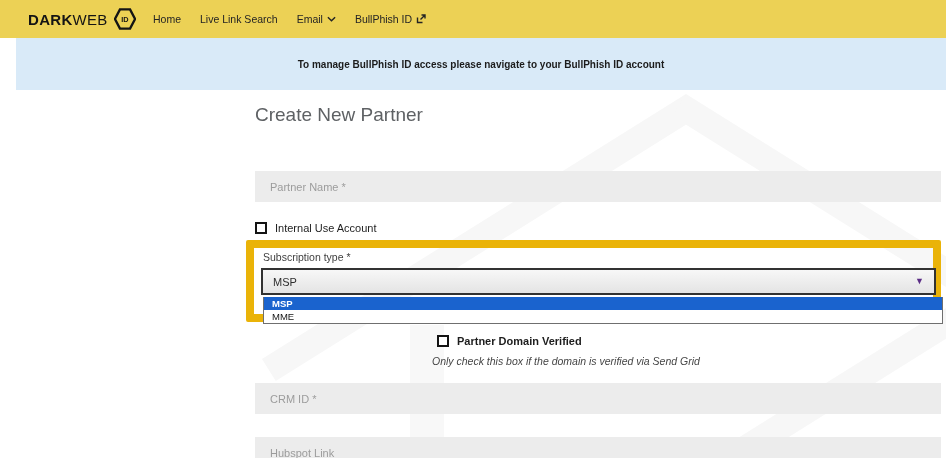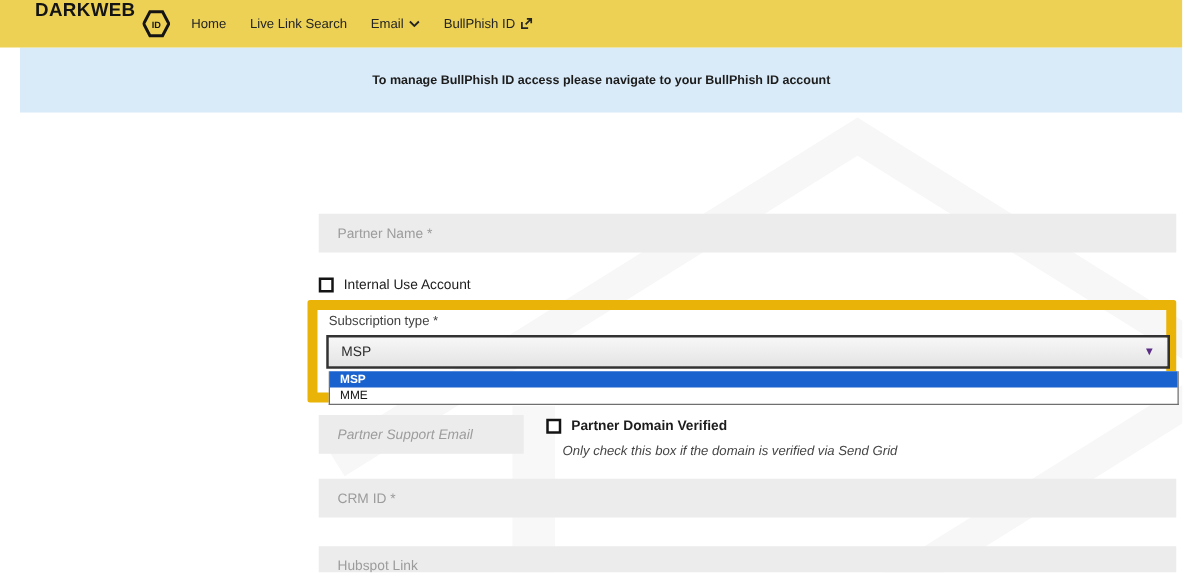--- a/index.html
+++ b/index.html
@@ -1,23 +1,23 @@
 <!DOCTYPE html>
 <html><head>
 <meta charset="utf-8">
 <style>
   * { margin:0; padding:0; box-sizing:border-box; }
   body { background:#fff; font-family:"Liberation Sans", sans-serif; }
   .screen{ position:relative; width:946px; height:458px; background:#ffffff; overflow:hidden; }
 
   
   .navbar{ position:absolute; top:0; left:0; width:946px; height:38px; background:#ECD155; display:flex; align-items:center; z-index:5; }
-  .brand{ position:absolute; left:28px; top:0; height:38px; display:flex; cursor:pointer; }
+  .brand{ position:absolute; left:28px; top:0; height:38px; display:flex; align-items:center; cursor:pointer; }
   .brand-bold{ font-size:15px; font-weight:800; color:#141414; letter-spacing:.3px; }
-  .brand-reg{ font-size:15px; font-weight:700; color:#141414; letter-spacing:.3px; }
+  .brand-reg{ font-size:15px; font-weight:400; color:#141414; letter-spacing:.3px; }
   .brand-badge{ margin-left:6px; display:flex; align-items:center; }
   .nav-items{ position:absolute; left:153px; top:0; height:38px; display:flex; gap:19px; }
   .nav-item{ font-size:10.5px; font-weight:500; color:#242424; display:flex; align-items:center; gap:4px; cursor:pointer; white-space:nowrap; }
 
   
   .banner{ position:absolute; left:16px; right:0; top:38px; height:52px; background:#D9EAF8; display:flex; align-items:center; justify-content:center; z-index:4; }
   .banner span{ font-size:10px; font-weight:600; color:#1c1c1c; }
 
   
   .wm{ position:absolute; background:#F7F7F7; z-index:0; }
@@ -37,21 +37,21 @@
   .f-support-email{ left:255px; top:332px; width:164px; }
   .f-crm{ left:255px; top:383px; width:686px; }
   .f-hubspot{ left:255px; top:437px; width:686px; }
 
   .check-row{ position:absolute; display:flex; align-items:center; z-index:2; }
   .cr-internal{ left:255px; top:222px; }
   .cr-domain{ left:437px; top:335px;font-weight:bold; }
   .checkbox{ width:12px; height:12px; border:2px solid #141414; background:#fff; cursor:pointer; flex:0 0 auto; }
   .check-label{ margin-left:8px; font-size:11px; color:#1d1d1d; }
 
-  .hint{ position:absolute; left:450px; top:355px; font-size:10.5px; font-style:italic; color:#454545; z-index:2;text-align:center; }
+  .hint{ position:absolute; left:432px; top:355px; font-size:10.5px; font-style:italic; color:#454545; z-index:2;text-align:center; }
 
   
   .annotation-box{ position:absolute; left:246px; top:240px; width:695px; height:82px; border:8px solid #eab308; border-radius:2px; z-index:3; }
   .sub-label{ position:absolute; left:9px; top:3px; font-size:10.5px; color:#3f3f3f; }
   .select{ position:absolute; left:7px; top:20px; width:675px; height:27px; border:2px solid #323232; background:linear-gradient(180deg,#f7f7f7,#e4e4e4); display:flex; align-items:center; padding:0 10px; cursor:pointer; }
   .select-value{ font-size:11px; font-weight:500; color:#2e2e2e; }
   .select-arrow{ margin-left:auto; font-size:9px; color:#5B2D86; line-height:1; }
   .options{ position:absolute; left:9px; top:49px; width:680px; background:#fff; border:1px solid #6f6f6f; border-top:none; }
   .option{ height:13px; display:flex; align-items:center; padding-left:8px; font-size:9.5px; color:#141414; cursor:pointer; }
   .option.selected{ background:#1A63CE; color:#ffffff; font-weight:700; }
@@ -99,41 +99,41 @@
 
   <div class="banner">
     <span>To manage BullPhish ID access please navigate to your BullPhish ID account</span>
   </div>
 
   <div class="wm wm-arm-left"></div>
   <div class="wm wm-arm-right"></div>
   <div class="wm wm-arm-low"></div>
   <div class="wm wm-strip"></div>
 
+  <h1 class="page-title">Create New Partner</h1>
 
   <input class="field f-partner-name" type="text" placeholder="Partner Name *" style="">
 
   <div class="check-row cr-internal">
     <span class="checkbox"></span>
     <span class="check-label">Internal Use Account</span>
   </div>
 
   <div class="annotation-box">
     <div class="sub-label">Subscription type *</div>
     <div class="select">
       <span class="select-value">MSP</span>
       <span class="select-arrow">▼</span>
     </div>
     <div class="options">
       <div class="option selected">MSP</div>
       <div class="option">MME</div>
     </div>
   </div>
 
-  <input class="field italic f-support-email" type="text" placeholder="Partner Support Email" style="">
 
   <div class="check-row cr-domain">
     <span class="checkbox"></span>
     <span class="check-label">Partner Domain Verified</span>
   </div>
   <div class="hint">Only check this box if the domain is verified via Send Grid</div>
 
   <input class="field f-crm" type="text" placeholder="CRM ID *" style="">
 
   <input class="field f-hubspot" type="text" placeholder="Hubspot Link" style="">

